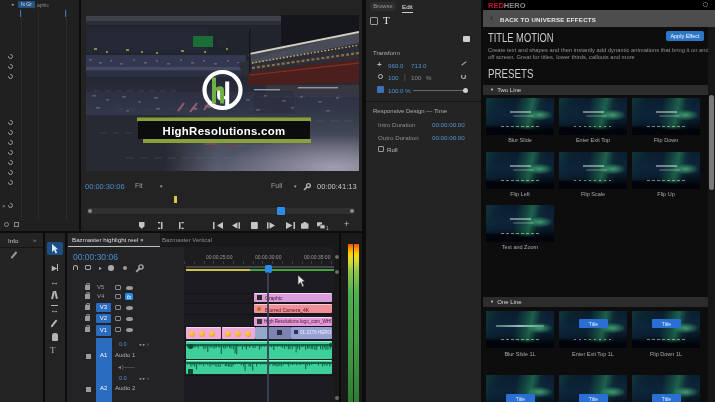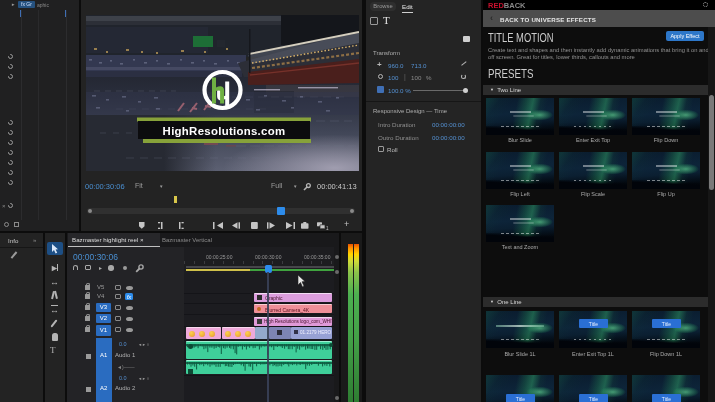--- a/index.html
+++ b/index.html
@@ -270,21 +270,21 @@
     <div class="t" style="left:7px;top:108px;font-size:6px;color:#adadad;">Responsive Design — Time</div>
     <div class="t" style="left:12px;top:121px;font-size:6.2px;color:#8f8f8f;">Intro Duration</div>
     <div class="t" style="left:66px;top:121px;font-size:6.2px;color:#5591d2;">00:00:00:00</div>
     <div class="t" style="left:12px;top:134px;font-size:6.2px;color:#8f8f8f;">Outro Duration</div>
     <div class="t" style="left:66px;top:134px;font-size:6.2px;color:#5591d2;">00:00:00:00</div>
     <div class="t" style="left:12px;top:146px;width:6px;height:6px;border:1px solid #9a9a9a;border-radius:1px;"></div>
     <div class="t" style="left:21px;top:146px;font-size:6.2px;color:#bdbdbd;">Roll</div>
   </div>
   <div id="rg" class="abs">
     <div class="t" style="left:0;top:0;width:232px;height:10px;background:#000;"></div>
-    <div class="t" style="left:5px;top:1px;font-size:7.5px;font-weight:bold;"><span style="color:#c8102e;">RED</span><span style="color:#8a8a8a;">BACK</span></div>
+    <div class="t" style="left:5px;top:1px;font-size:7.5px;font-weight:bold;"><span style="color:#c8102e;">RED</span><span style="color:#8a8a8a;">HERO</span></div>
     <div class="t" style="left:220px;top:2px;width:5px;height:5px;border:1.2px dotted #9a9a9a;border-radius:50%;"></div>
     <div class="t" style="left:0;top:10px;width:232px;height:17px;background:#4d4d4d;"></div>
     <div class="t" style="left:7px;top:13px;font-size:9px;color:#2a2a2a;font-weight:bold;">‹</div>
     <div class="t" style="left:17px;top:15.5px;font-size:6.2px;font-weight:bold;color:#e4e4e4;letter-spacing:0.2px;">BACK TO UNIVERSE EFFECTS</div>
     <div class="t" style="left:5px;top:30px;font-size:13px;color:#cccccc;transform:scaleX(0.72);transform-origin:0 0;">TITLE MOTION</div>
     <div class="t" style="left:183px;top:31px;width:38px;height:10px;background:#2d77c9;border-radius:2px;color:#fff;font-size:5.5px;text-align:center;line-height:10px;">Apply Effect</div>
     <div class="t" style="left:5px;top:47px;font-size:5.8px;color:#929292;">Create text and shapes and then instantly add dynamic animations that bring it on and</div>
       <div class="t" style="left:5px;top:53.5px;font-size:5.8px;color:#929292;">off screen. Great for titles, lower thirds, callouts and more</div>
     <div class="t" style="left:5px;top:67px;font-size:12.5px;color:#cccccc;transform:scaleX(0.78);transform-origin:0 0;">PRESETS</div>
     <div class="sec t" style="left:0px;top:85px;"><span style="font-size:4px;vertical-align:1px;">▼</span>&nbsp; Two Line</div>

